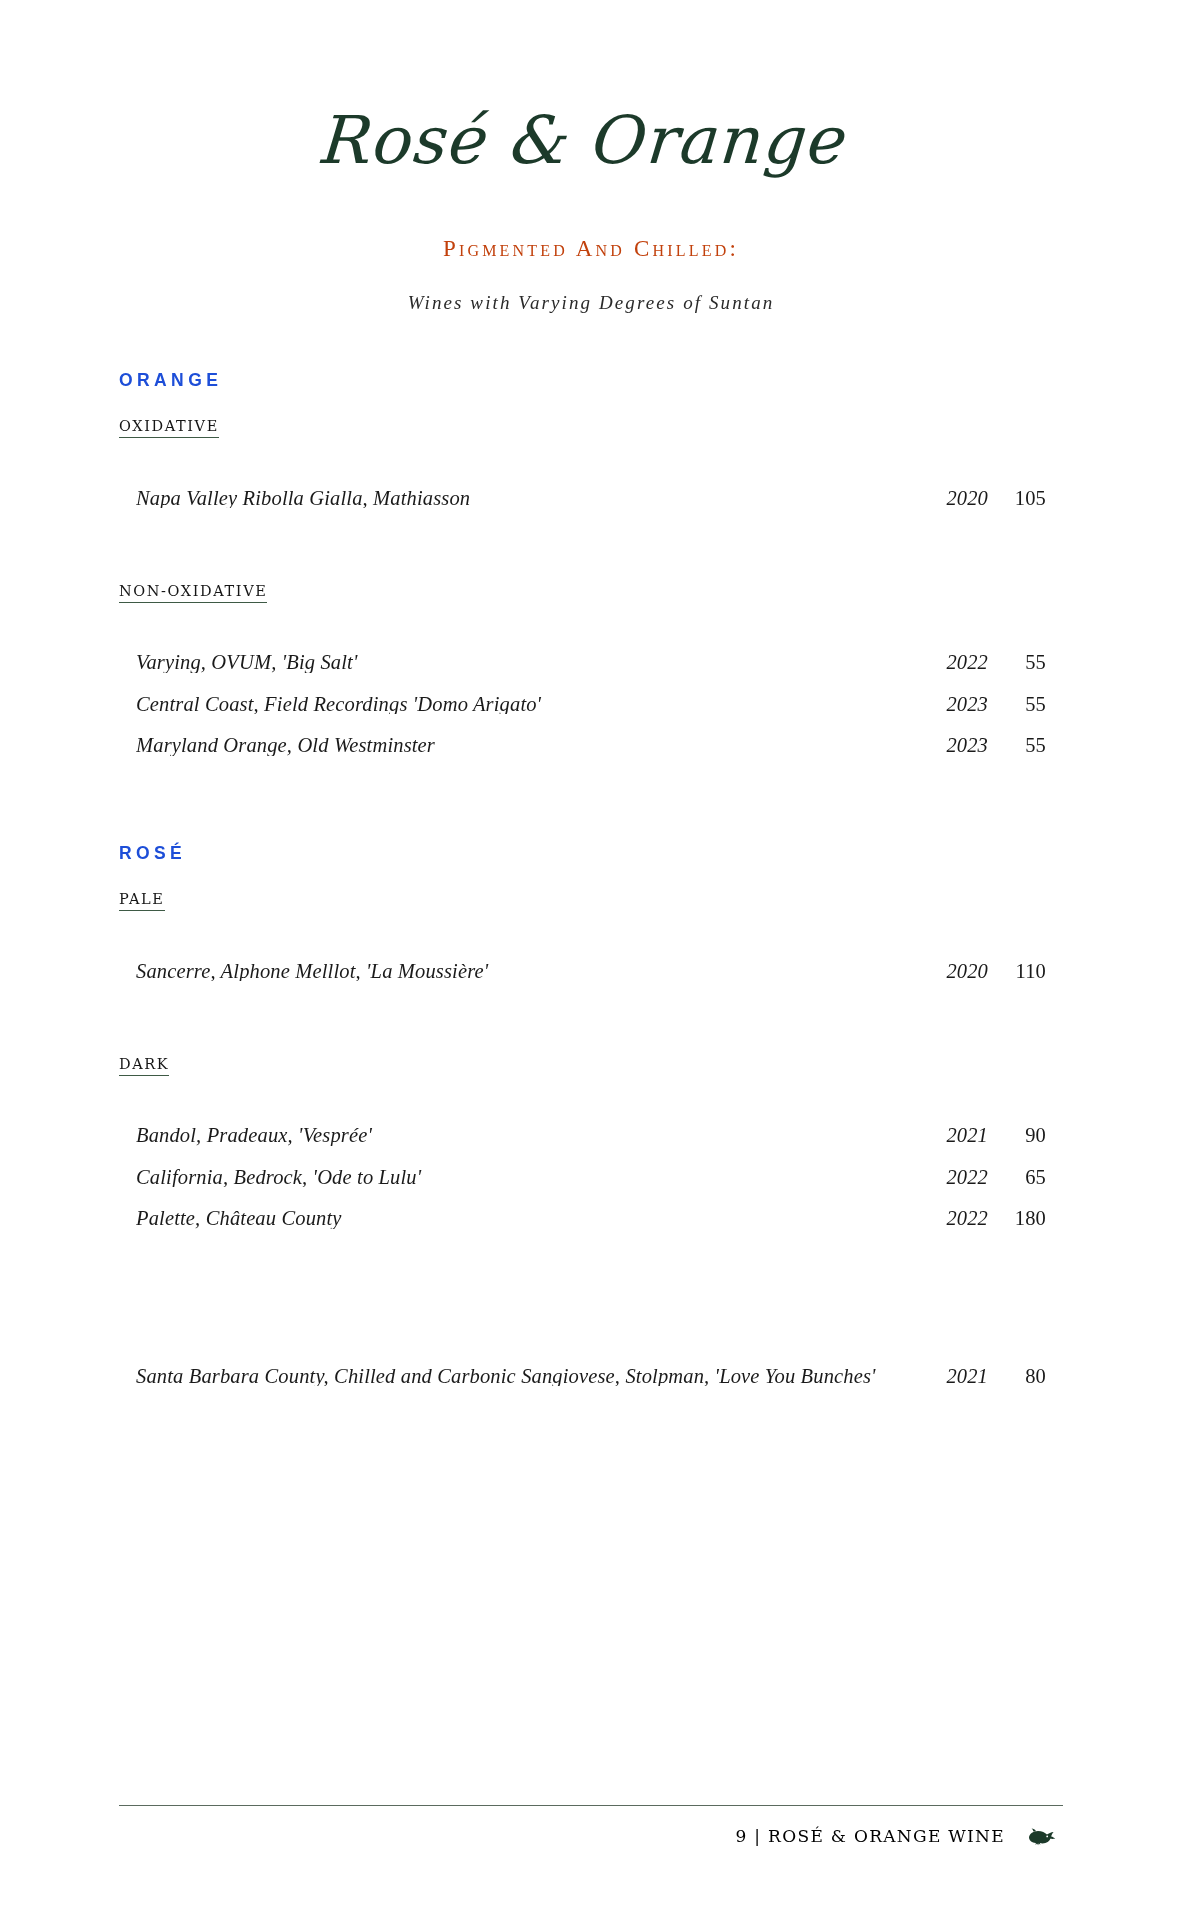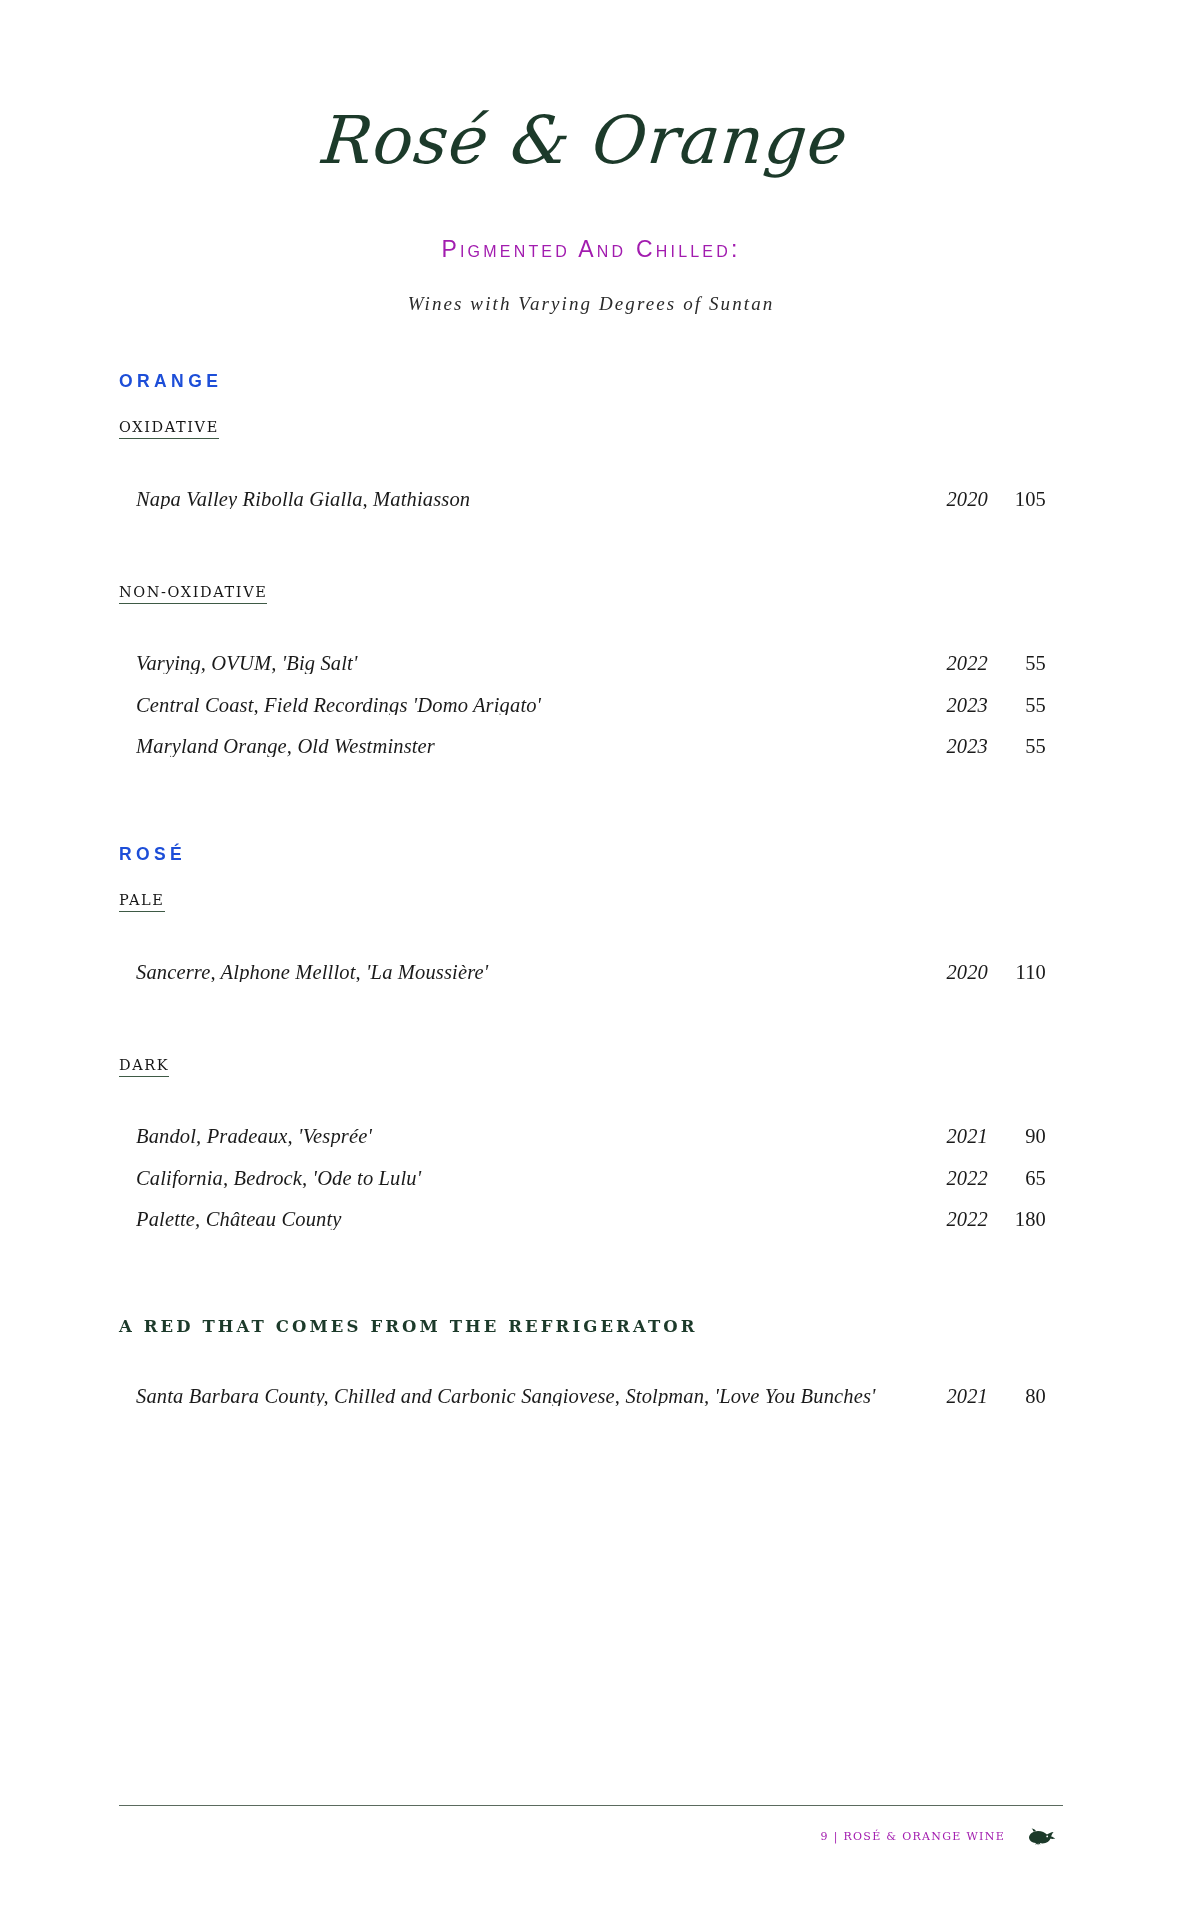--- a/index.html
+++ b/index.html
@@ -36,24 +36,24 @@
     font-weight: 400;
     transform: skewX(-6deg);
   }
 
   
   .subtitle-wrap {
     text-align: center;
     margin-top: 62px;
   }
   .subtitle-main {
-    font-family: Liberation Sans, sans-serif;
+    font-family: Liberation Serif, serif;
     font-size: 23px;
     letter-spacing: 3.2px;
-    color: #a21caf;
+    color: #c2410c;
     font-variant: small-caps;
     text-transform: capitalize;
   }
   .subtitle-sub {
     margin-top: 30px;
     font-family: "Liberation Serif", serif;
     font-style: italic;
     font-size: 19px;
     letter-spacing: 2.1px;
     color: #2a2a2a;
@@ -147,23 +147,23 @@
     width: 100%;
   }
   .footer-row {
     display: flex;
     align-items: center;
     justify-content: flex-end;
     margin-top: 18px;
   }
   .footer-text {
     font-family: "DejaVu Serif", serif;
-    font-size: 11px;
+    font-size: 17px;
     letter-spacing: 1.3px;
-    color: #a21caf;
+    color: #000000;
     text-transform: uppercase;
   }
   .footer-logo {
     margin-left: 18px;
     width: 40px;
     height: 24px;
     display: inline-block;
   }
 </style>
 </head>
@@ -262,21 +262,20 @@
             <span class="wine-vintage">2022</span>
             <span class="wine-price">180</span>
           </li>
         </ul>
       </div>
     </div>
 
     <div class="gap-big"></div>
 
     <div class="section">
-      <h2 class="special-title">A RED THAT COMES FROM THE REFRIGERATOR</h2>
       <div class="gap-sub"></div>
       <ul class="wine-list">
         <li class="wine-row">
           <span class="wine-name">Santa Barbara County, Chilled and Carbonic Sangiovese, Stolpman, 'Love You Bunches'</span>
           <span class="wine-vintage">2021</span>
           <span class="wine-price">80</span>
         </li>
       </ul>
     </div>
 

